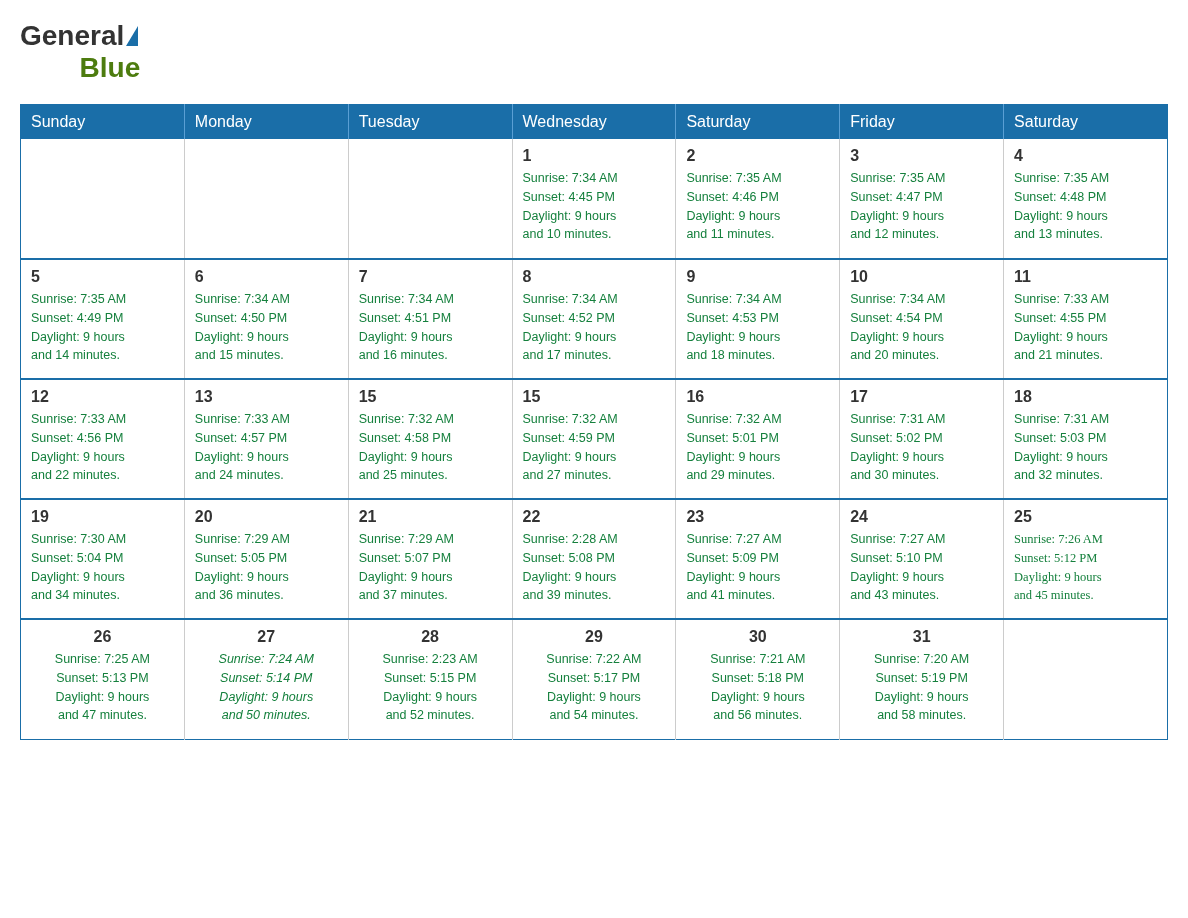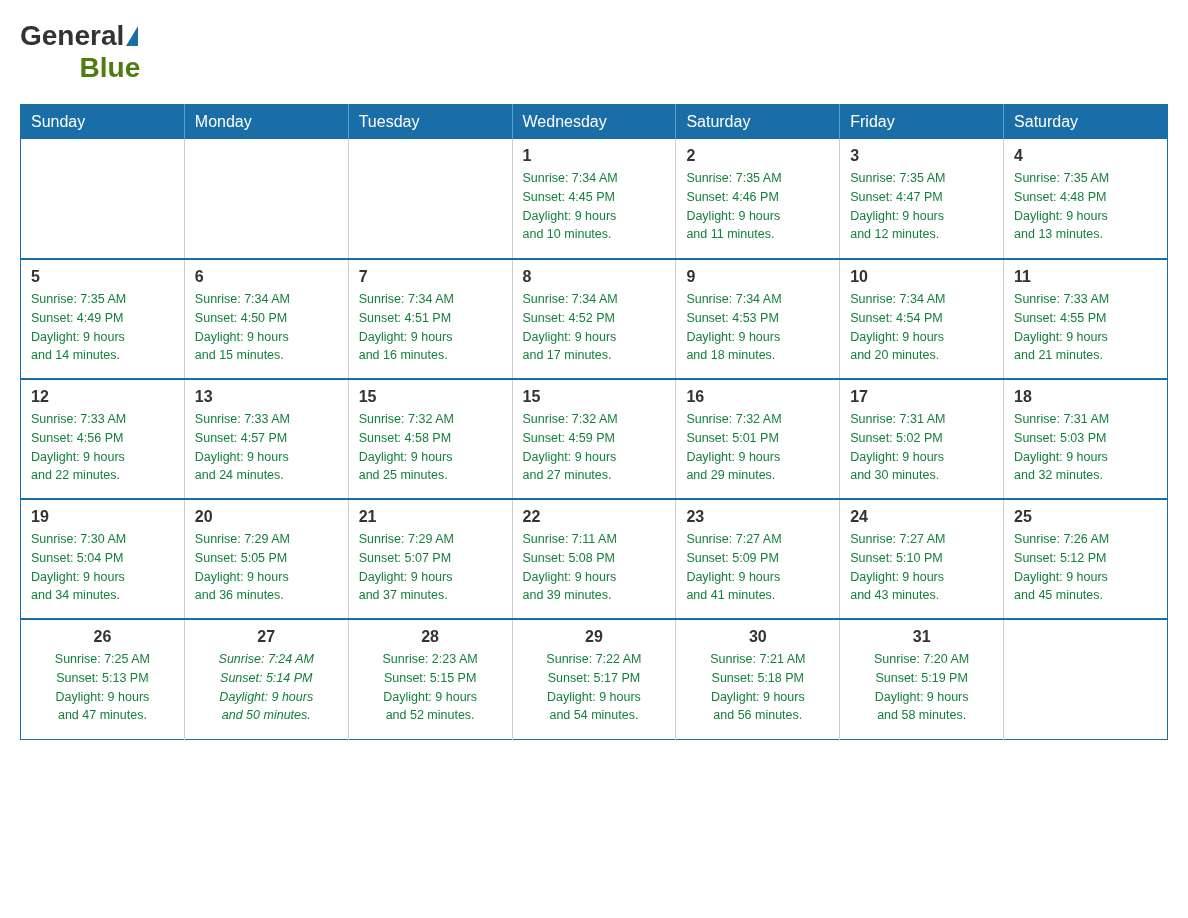--- a/index.html
+++ b/index.html
@@ -283,42 +283,42 @@
         </td>
         <td>
           <div class="day-number">21</div>
           <div class="day-info" style="white-space: pre-line;">Sunrise: 7:29 AM
 Sunset: 5:07 PM
 Daylight: 9 hours
 and 37 minutes.</div>
         </td>
         <td>
           <div class="day-number">22</div>
-          <div class="day-info" style="white-space: pre-line;">Sunrise: 7:11 AM
+          <div class="day-info" style="white-space: pre-line;">Sunrise: 2:28 AM
 Sunset: 5:08 PM
 Daylight: 9 hours
 and 39 minutes.</div>
         </td>
         <td>
           <div class="day-number">23</div>
           <div class="day-info" style="white-space: pre-line;">Sunrise: 7:27 AM
 Sunset: 5:09 PM
 Daylight: 9 hours
 and 41 minutes.</div>
         </td>
         <td>
           <div class="day-number">24</div>
           <div class="day-info" style="white-space: pre-line;">Sunrise: 7:27 AM
 Sunset: 5:10 PM
 Daylight: 9 hours
 and 43 minutes.</div>
         </td>
         <td>
           <div class="day-number">25</div>
-          <div class="day-info" style="white-space: pre-line;">Sunrise: 7:26 AM
+          <div class="day-info" style="white-space: pre-line; font-family: Liberation Serif, serif;">Sunrise: 7:26 AM
 Sunset: 5:12 PM
 Daylight: 9 hours
 and 45 minutes.</div>
         </td>
       </tr>
       <tr>
         <td>
           <div class="day-number">26</div>
           <div class="day-info" style="white-space: pre-line;">Sunrise: 7:25 AM
 Sunset: 5:13 PM

